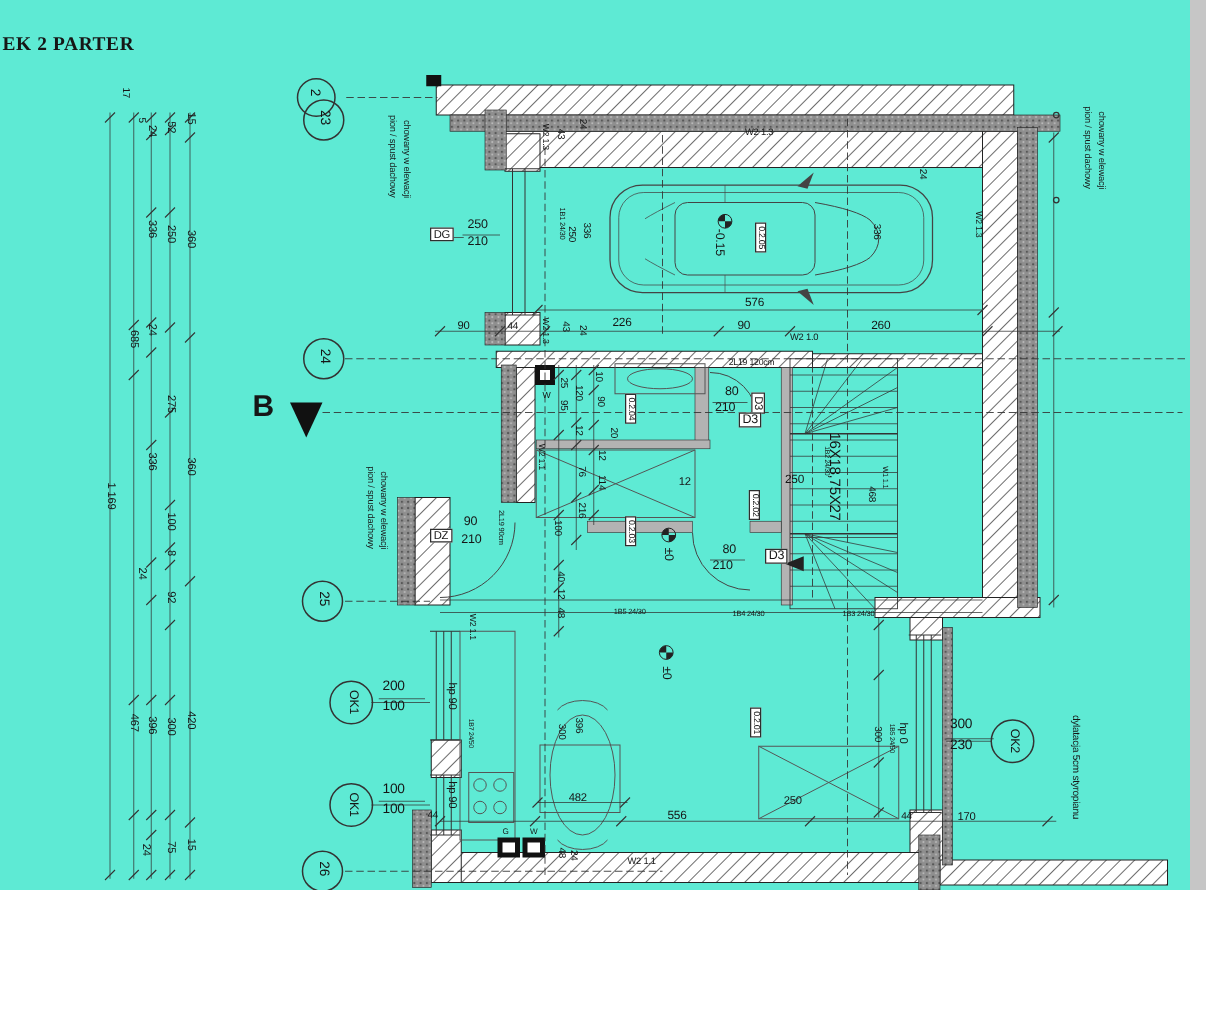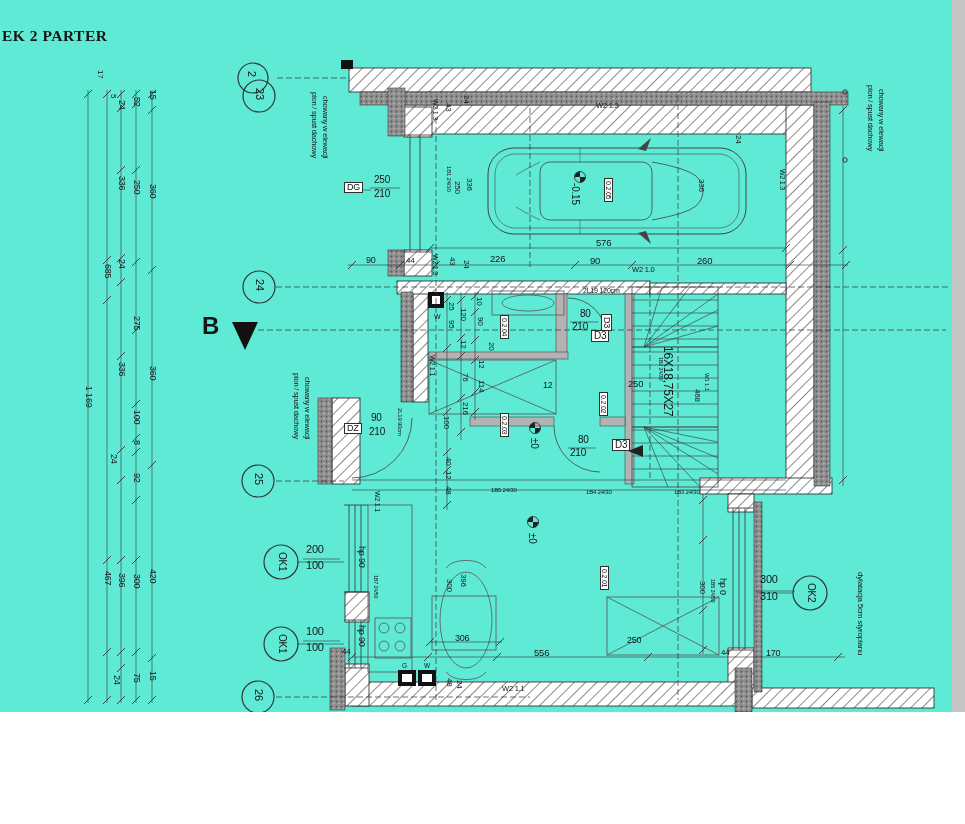--- a/index.html
+++ b/index.html
@@ -445,25 +445,25 @@
       <span class="lbl" style="left: 306px; top: 560px; font-size: 11px;">100</span>
       <span class="lbl r90" style="left: 366px; top: 546px; font-size: 9px;">hp 90</span>
       <span class="lbl r90" style="left: 378px; top: 575px; font-size: 5.5px;">1B7 24/50</span>
       <span class="lbl r90" style="left: 287px; top: 634px; font-size: 10px;">OK1</span>
       <span class="lbl" style="left: 306px; top: 626px; font-size: 11px;">100</span>
       <span class="lbl" style="left: 306px; top: 642px; font-size: 11px;">100</span>
       <span class="lbl r90" style="left: 366px; top: 625px; font-size: 9px;">hp 90</span>
       <span class="lbl" style="left: 342px; top: 648px; font-size: 8px;">44</span>
       <span class="lbl r90" style="left: 816px; top: 583px; font-size: 10px;">OK2</span>
       <span class="lbl" style="left: 760px; top: 574px; font-size: 11px;">300</span>
-      <span class="lbl" style="left: 760px; top: 591px; font-size: 11px;">310</span>
+      <span class="lbl" style="left: 760px; top: 591px; font-size: 11px;">230</span>
       <span class="lbl r90" style="left: 727px; top: 578px; font-size: 9px;">hp 0</span>
       <span class="lbl r90" style="left: 715px; top: 579px; font-size: 5.5px;">1B5 24/50</span>
       <span class="lbl r90" style="left: 706px; top: 581px; font-size: 8px;">300</span>
-      <span class="lbl" style="left: 455px; top: 634px; font-size: 9px;">306</span>
+      <span class="lbl" style="left: 455px; top: 634px; font-size: 9px;">482</span>
       <span class="lbl" style="left: 534px; top: 648px; font-size: 9.5px;">556</span>
       <span class="lbl" style="left: 766px; top: 649px; font-size: 9px;">170</span>
       <span class="lbl" style="left: 721px; top: 649px; font-size: 8px;">44</span>
       <span class="lbl r90" style="left: 467px; top: 574px; font-size: 8px;">396</span>
       <span class="lbl r90" style="left: 453px; top: 579px; font-size: 8px;">300</span>
       <span class="lbl" style="left: 627px; top: 636px; font-size: 9px;">250</span>
       <span class="lbl r90" style="left: 453px; top: 678px; font-size: 8px;">48</span>
       <span class="lbl r90" style="left: 463px; top: 680px; font-size: 8px;">24</span>
       <span class="lbl" style="left: 502px; top: 685px; font-size: 7.5px;">W2 1.1</span>
       <span class="lbl r90" style="left: 381px; top: 491px; font-size: 7px;">W2 1.1</span>

